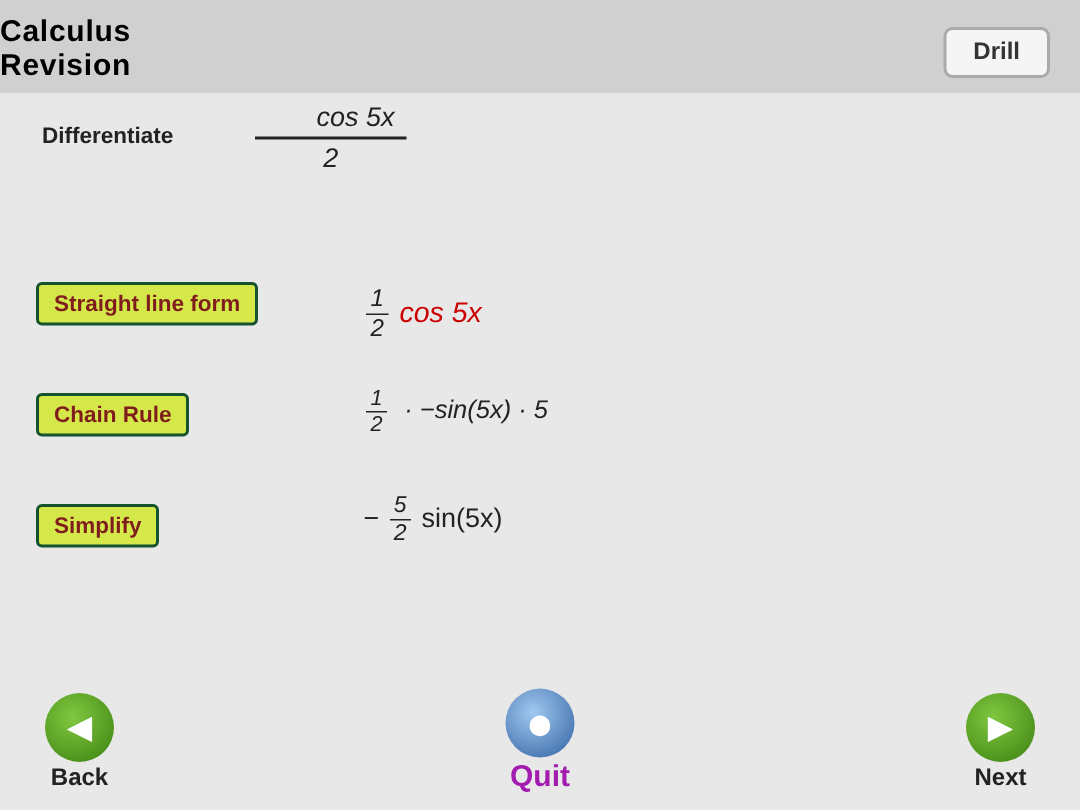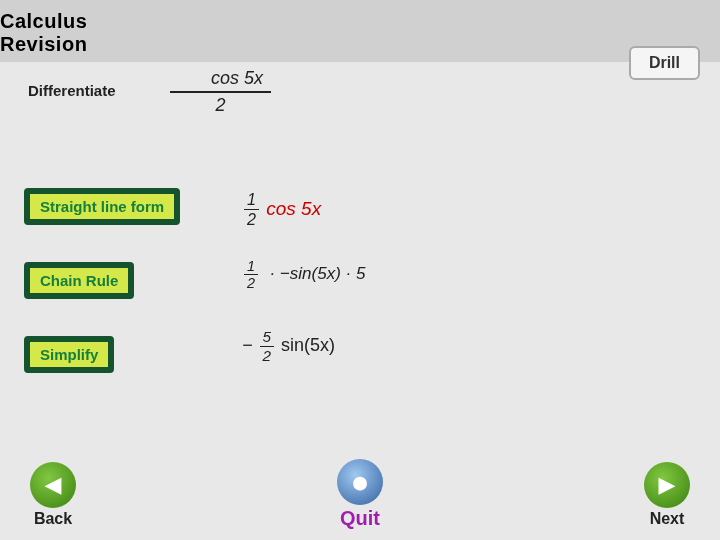--- a/index.html
+++ b/index.html
@@ -34,21 +34,20 @@
       top: 18px;
       right: 20px;
       background: #f5f5f5;
       border: 2px solid #aaa;
       border-radius: 6px;
       padding: 6px 18px;
       font-size: 16px;
       font-weight: bold;
       color: #333;
       cursor: pointer;
-      margin-top: 28px;
     }
 
     .differentiate-label {
       position: absolute;
       top: 82px;
       left: 28px;
       font-size: 15px;
       color: #222;
       font-weight: bold;
     }
@@ -77,26 +76,26 @@
       font-style: italic;
       padding: 2px 8px 0 8px;
     }
 
     .step-section {
       position: absolute;
     }
 
     .step-button {
       background: #d4e84a;
-      border: 6px solid #14532d;
+      border: 2px solid #14532d;
       border-radius: 4px;
       padding: 4px 10px;
       font-size: 15px;
       font-weight: bold;
-      color: #15803d;
+      color: #7f1d1d;
       cursor: pointer;
     }
 
     
     .slf-section {
       top: 188px;
       left: 24px;
     }
 
     

